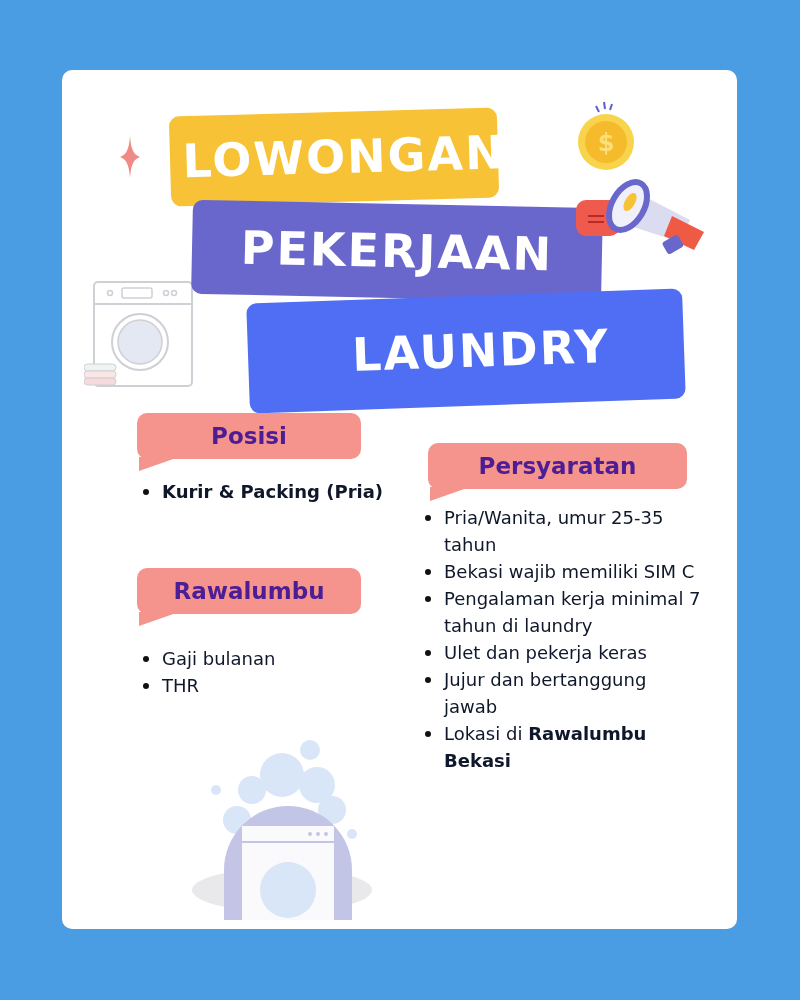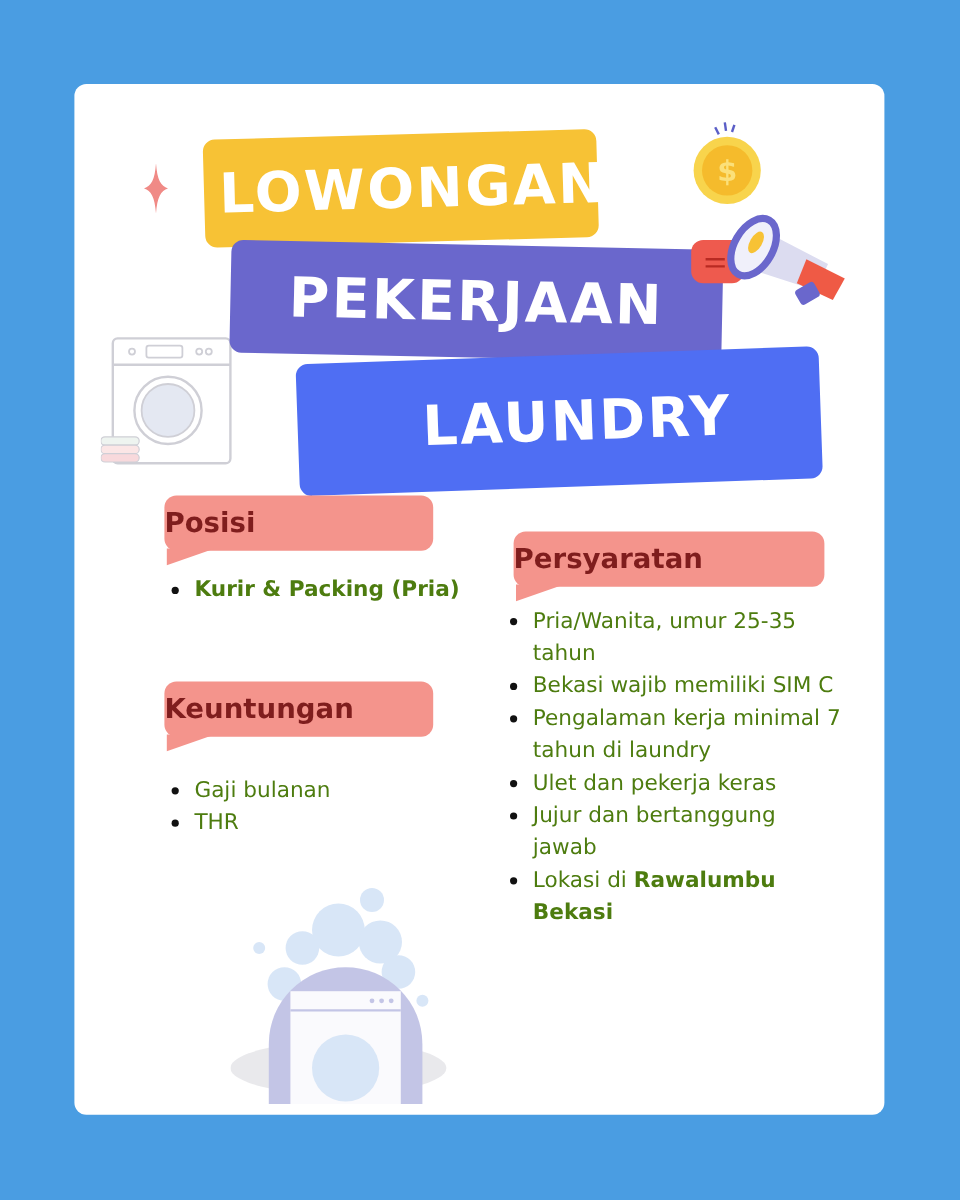--- a/index.html
+++ b/index.html
@@ -8,26 +8,26 @@
   .banner { position:absolute; border-radius:10px; color:#fff; font-weight:bold; display:flex; align-items:center; justify-content:center; letter-spacing:2px; }
   .b1 { left:108px; top:42px; width:328px; height:90px; background:#f7c235; transform:rotate(-1.6deg); font-size:46px; }
   .b2 { left:130px; top:134px; width:410px; height:94px; background:#6a67cc; transform:rotate(1.2deg); font-size:46px; }
   .b3 { left:186px; top:226px; width:436px; height:110px; background:#4f6ef3; transform:rotate(-2deg); font-size:46px; }
   .b1 span { margin-left:20px; }
   .b3 span { margin-left:30px; }
   .sparkle { position:absolute; left:58px; top:66px; }
   .washer { position:absolute; left:22px; top:210px; }
   .coin { position:absolute; left:510px; top:28px; }
   .mega { position:absolute; left:510px; top:80px; }
-  .bubble-title { position:absolute; height:46px; background:#f4948c; border-radius:10px; color:#7f1d1d; font-weight:bold; font-size:23px; display:flex; align-items:center; justify-content:flex-start; }
+  .bubble-title { position:absolute; height:46px; background:#f4948c; border-radius:10px; color:#4c1d95; font-weight:bold; font-size:23px; display:flex; align-items:center; justify-content:center; }
   .bubble-title::after { content:""; position:absolute; left:2px; bottom:-12px; width:0; height:0; border-top:14px solid #f4948c; border-right:40px solid transparent; }
   .t-posisi { left:75px; top:343px; width:224px; }
   .t-keunt { left:75px; top:498px; width:224px; }
   .t-persy { left:366px; top:373px; width:259px; }
-  ul { list-style:none; margin:0; padding:0; position:absolute; font-size:18px; color:#4d7c0f; line-height:27px; }
+  ul { list-style:none; margin:0; padding:0; position:absolute; font-size:18px; color:#0f172a; line-height:27px; }
   ul li { position:relative; padding-left:22px; }
   ul li::before { content:""; position:absolute; left:3px; top:11px; width:6px; height:6px; border-radius:50%; background:#111; }
   .l-posisi { left:78px; top:408px; font-weight:bold; }
   .l-keunt { left:78px; top:575px; }
   .l-persy { left:360px; top:434px; width:280px; }
   b { font-weight:bold; }
   .bottom-art { position:absolute; left:130px; top:660px; opacity:0.45; }
 </style>
 </head>
 <body>
@@ -84,21 +84,21 @@
   </svg>
 
   <div class="bubble-title t-posisi">
       <span>Posisi</span>
     </div>
   <ul class="l-posisi">
     <li>Kurir &amp; Packing (Pria)</li>
   </ul>
 
   <div class="bubble-title t-keunt">
-      <span>Keuntungan</span>
+      <span>Rawalumbu</span>
     </div>
   <ul class="l-keunt">
     <li>Gaji bulanan</li>
     <li>THR</li>
   </ul>
 
   <div class="bubble-title t-persy">
       <span>Persyaratan</span>
     </div>
   <ul class="l-persy">

